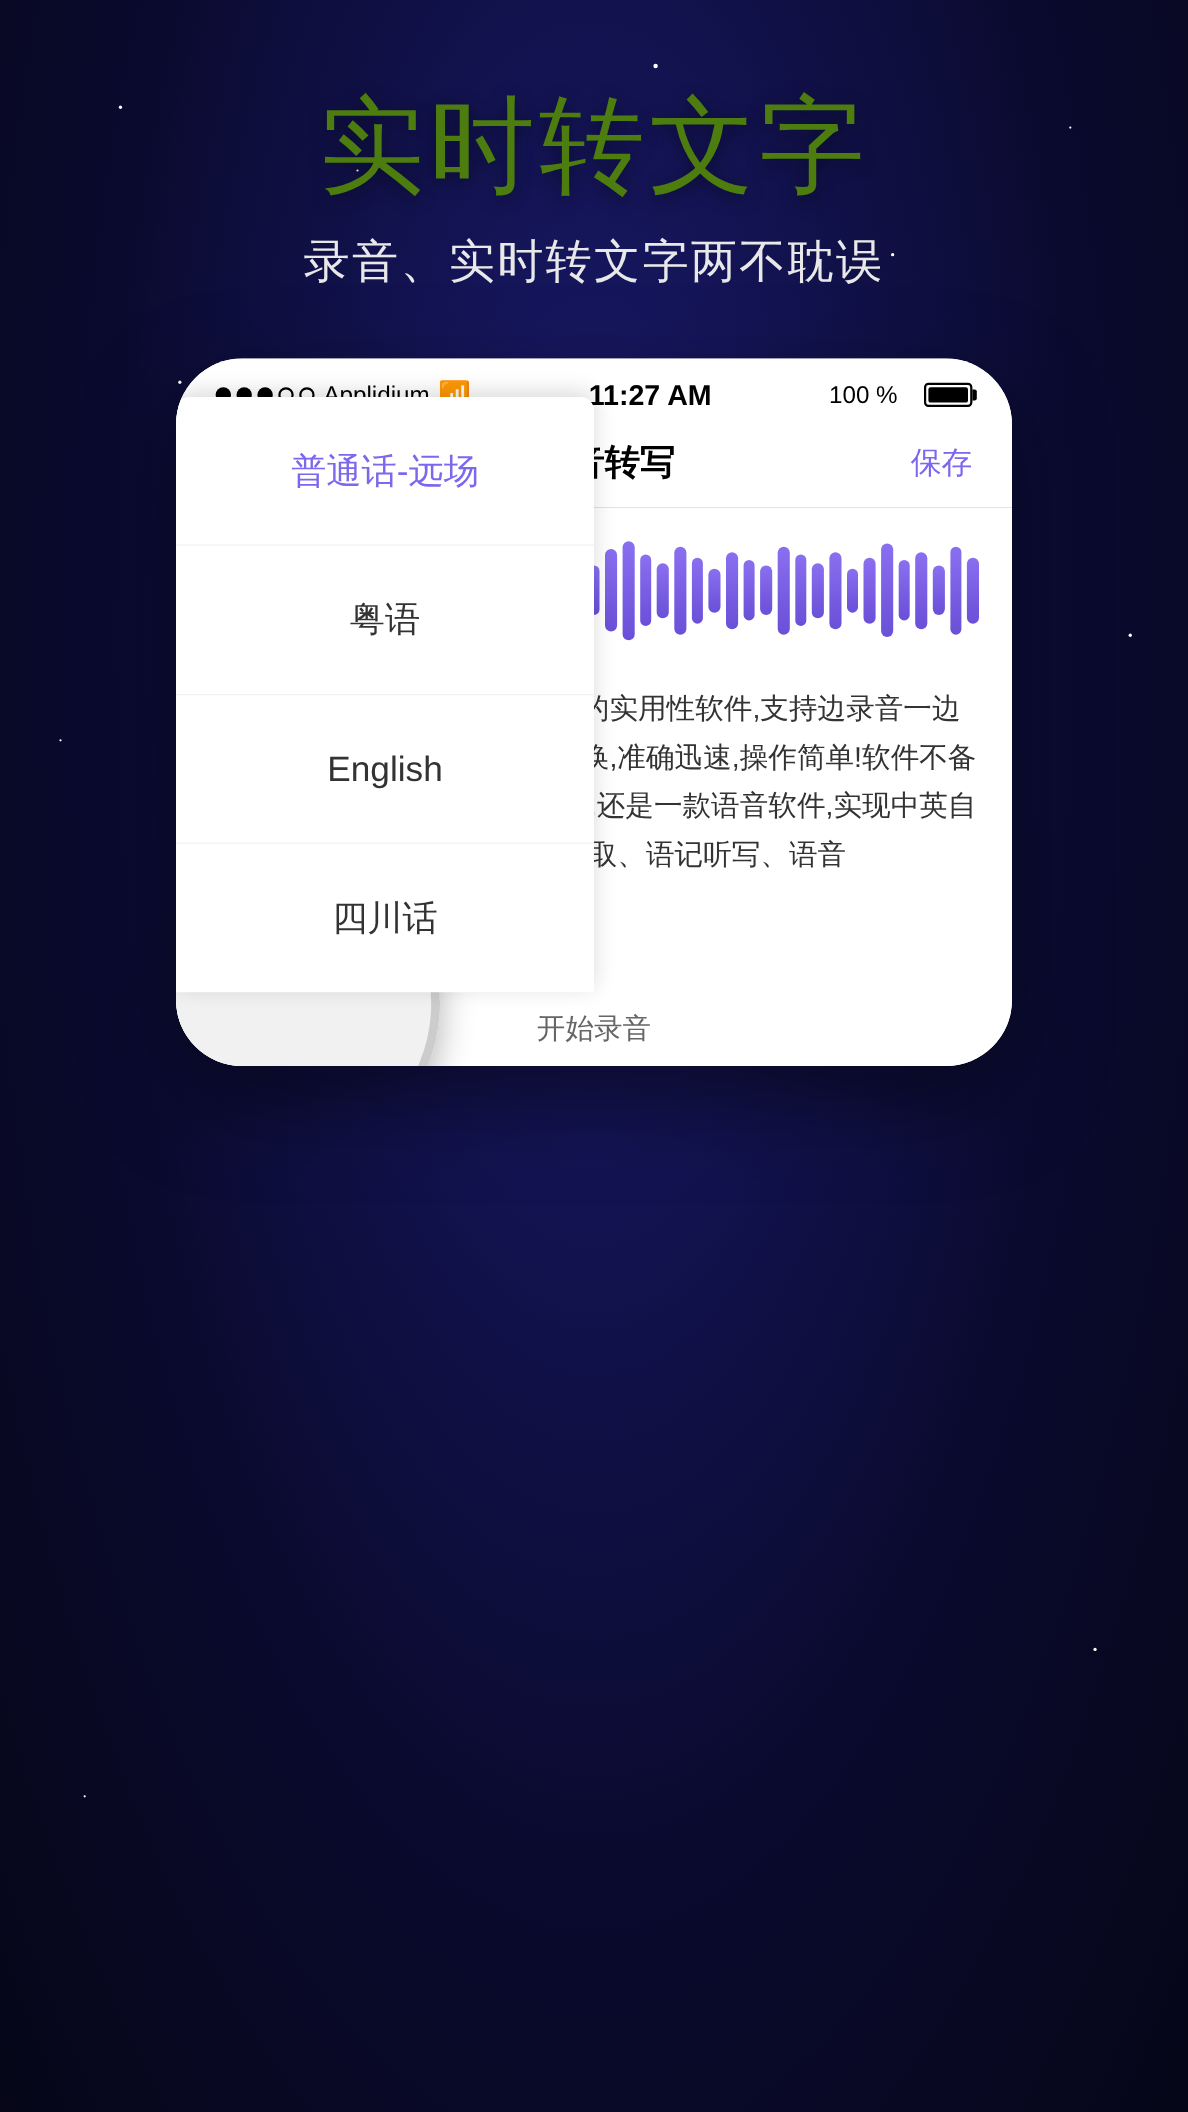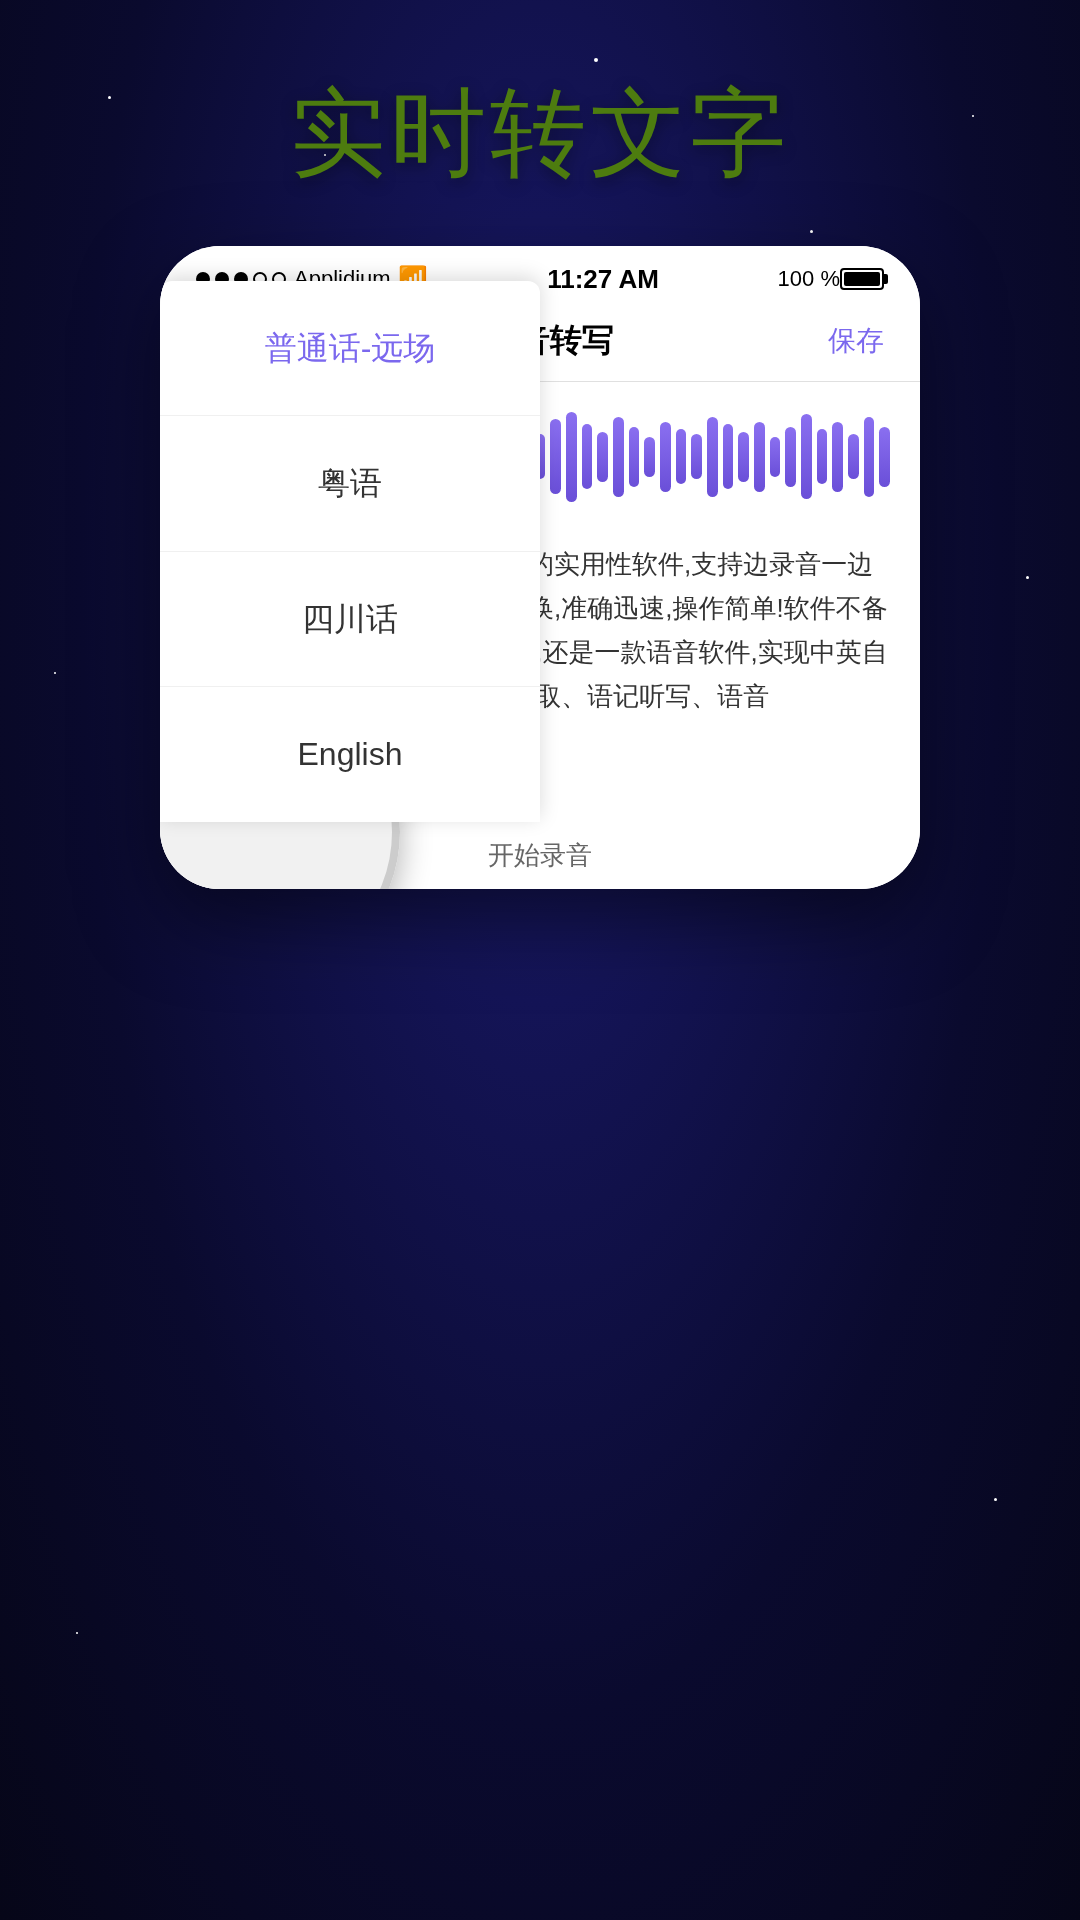--- a/index.html
+++ b/index.html
@@ -116,21 +116,21 @@
     }
 
     .status-center {
       font-size: 26px;
       font-weight: 600;
     }
 
     .status-right {
       display: flex;
       align-items: center;
-      gap: 0;
+      gap: 24px;
       font-size: 22px;
     }
 
     .battery {
       display: flex;
       align-items: center;
       gap: 4px;
     }
 
     .battery-bar {
@@ -343,20 +343,21 @@
   <div class="star" style="width:2px;height:2px;top:20%;left:85%;"></div>
   <div class="star" style="width:4px;height:4px;top:25%;left:45%;"></div>
   <div class="star" style="width:3px;height:3px;top:30%;left:95%;"></div>
   <div class="star" style="width:2px;height:2px;top:35%;left:5%;"></div>
   <div class="star" style="width:3px;height:3px;top:78%;left:92%;"></div>
   <div class="star" style="width:2px;height:2px;top:85%;left:7%;"></div>
 </div>
 
 <div class="hero">
   <h1 class="hero-title">实时转文字</h1>
+  <p class="hero-subtitle">录音、实时转文字两不耽误</p>
 </div>
 
 <div class="phone-wrapper">
   <div class="phone">
 
     <div class="status-bar">
       <div class="status-left">
         <div class="signal-dots">
           <div class="dot"></div>
           <div class="dot"></div>
@@ -437,22 +438,22 @@
 
       <div class="magnifier-overlay">
         <div class="magnifier-circle">
           <div class="magnifier-handle"></div>
         </div>
       </div>
 
       <div class="dropdown-menu" id="dropdown-container">
       <div class="dropdown-item selected">普通话-远场</div>
           <div class="dropdown-item">粤语</div>
+          <div class="dropdown-item">English</div>
           <div class="dropdown-item">四川话</div>
-          <div class="dropdown-item">English</div>
         </div>
     </div>
 
 
     <div class="start-recording">
       <span>开始录音</span>
     </div>
 
   </div>
 </div>

